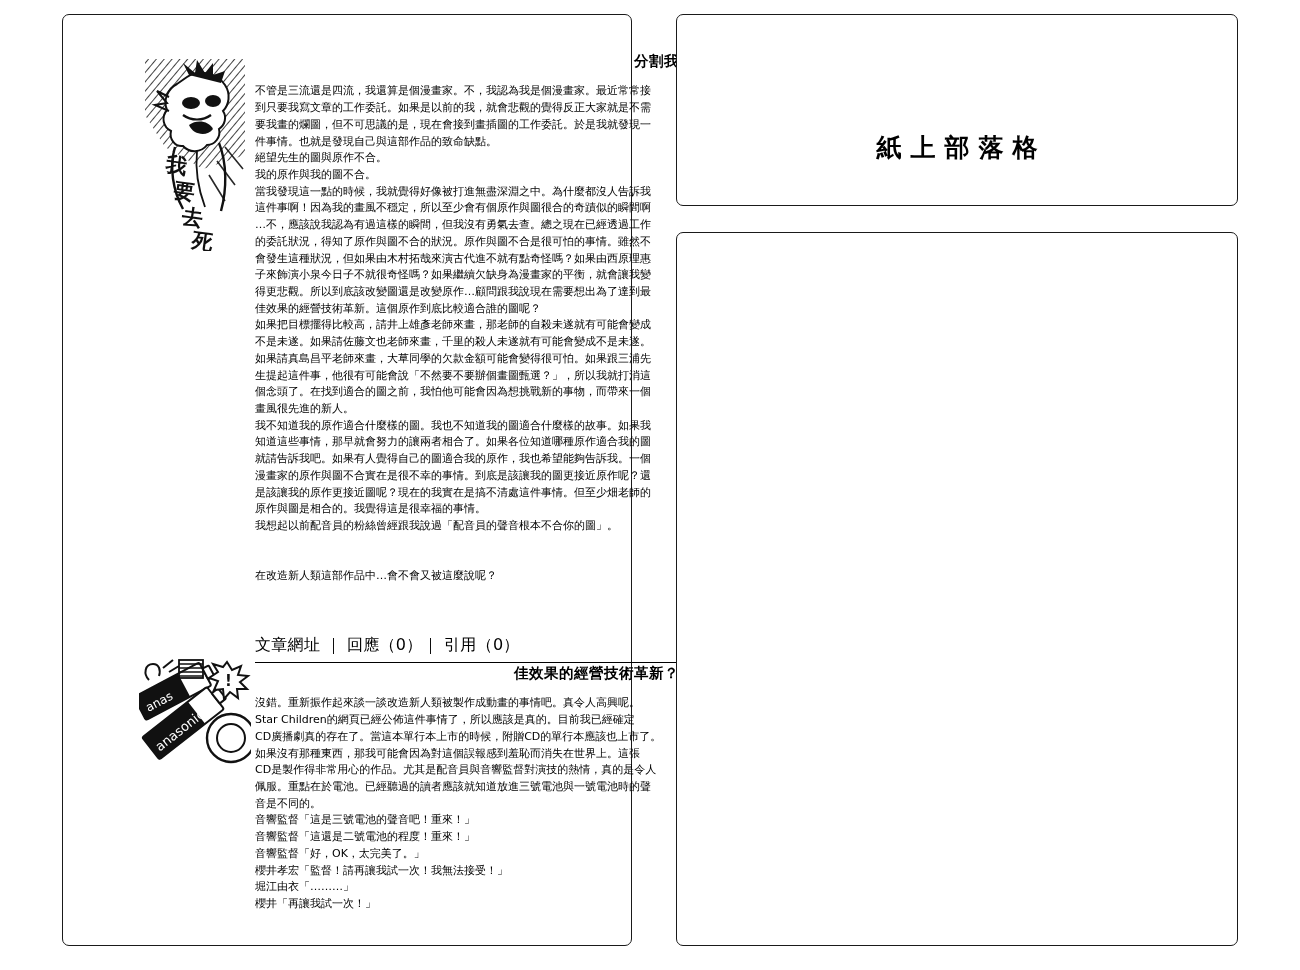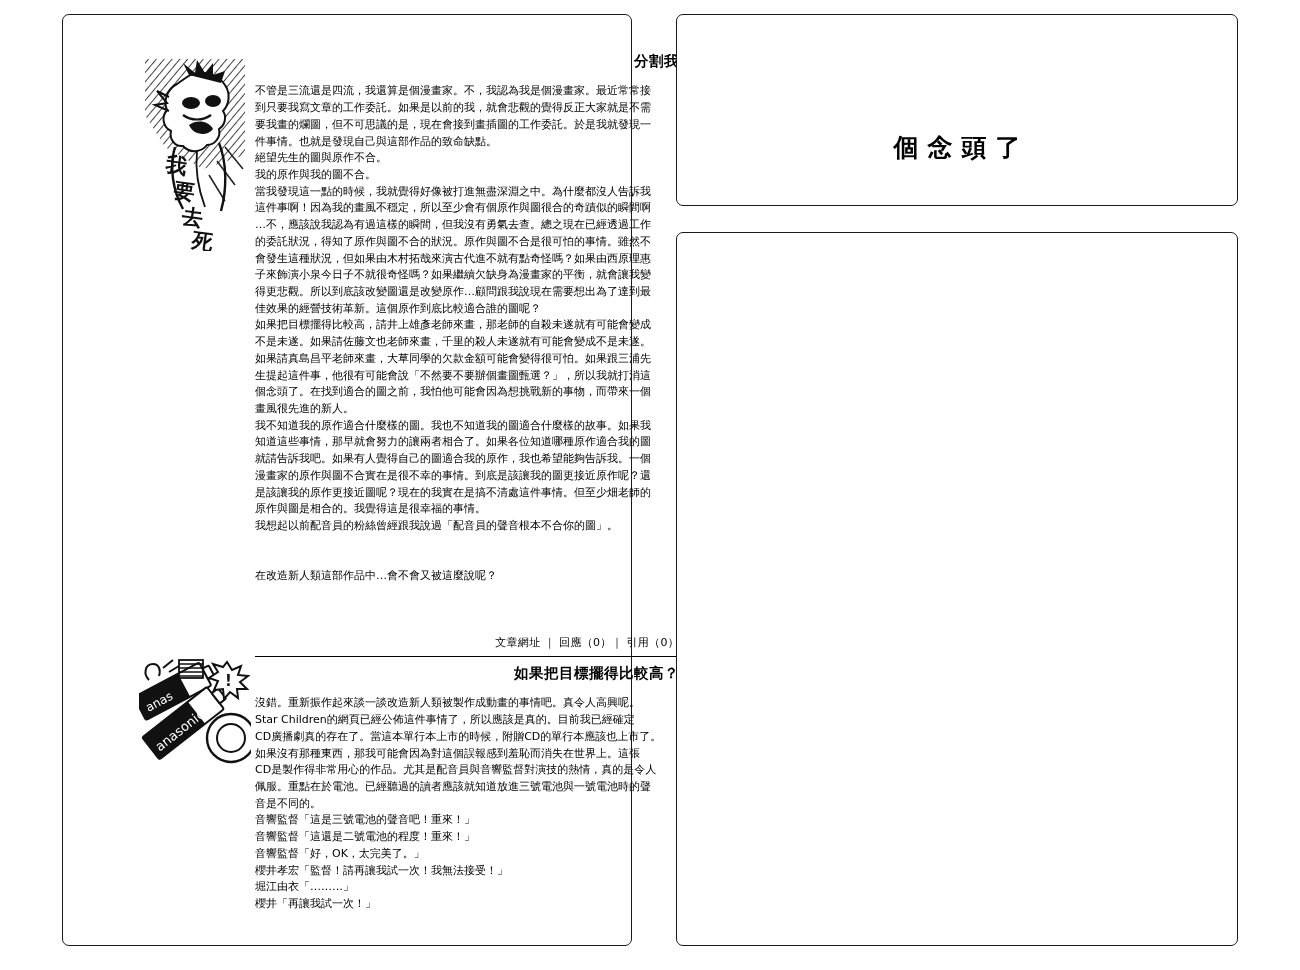--- a/index.html
+++ b/index.html
@@ -62,22 +62,22 @@
     text-align: right;
   }
   .art-body {
     font-size: 11px;
     line-height: 1.52;
     white-space: pre-wrap;
     margin: 0;
     letter-spacing: 0;
   }
   .art-footer {
-    font-size: 11px;
-    text-align: right;
+    font-size: 16px;
+    text-align: left;
     letter-spacing: .3px;
     white-space: pre;
   }
   .rule {
     border: 0;
     border-top: 1.5px solid #000;
     margin: 6px 0 0 0;
     height: 0;
   }
 
@@ -231,39 +231,39 @@
         <path d="M24,12 L34,4 M30,16 L40,10" stroke="#111" stroke-width="2"></path>
 
         <g>
           <rect x="40" y="4" width="24" height="18" fill="none" stroke="#111" stroke-width="1.8"></rect>
           <path d="M40,8 L64,8 M40,12 L64,12 M40,16 L64,16 M40,20 L64,20" stroke="#111" stroke-width="1.4"></path>
         </g>
       </svg>
     </div>
 
     <div class="article" id="article-2">
-      <h2 class="art-title">如果把目標擺得比較高？</h2>
+      <h2 class="art-title">佳效果的經營技術革新？</h2>
       <p class="art-body">沒錯。重新振作起來談一談改造新人類被製作成動畫的事情吧。真令人高興呢。
 Star Children的網頁已經公佈這件事情了，所以應該是真的。目前我已經確定
 CD廣播劇真的存在了。當這本單行本上市的時候，附贈CD的單行本應該也上市了。
 如果沒有那種東西，那我可能會因為對這個誤報感到羞恥而消失在世界上。這張
 CD是製作得非常用心的作品。尤其是配音員與音響監督對演技的熱情，真的是令人
 佩服。重點在於電池。已經聽過的讀者應該就知道放進三號電池與一號電池時的聲
 音是不同的。
 音響監督「這是三號電池的聲音吧！重來！」
 音響監督「這還是二號電池的程度！重來！」
 音響監督「好，OK，太完美了。」
 櫻井孝宏「監督！請再讓我試一次！我無法接受！」
 堀江由衣「………」
 櫻井「再讓我試一次！」</p>
     </div>
   </div>
 
   <div class="page page-right-head">
-    <div class="banner-title">個念頭了</div>
+    <div class="banner-title">紙上部落格</div>
   </div>
 
   <div class="page page-right-body">
 
     
     
 
     
     
 

